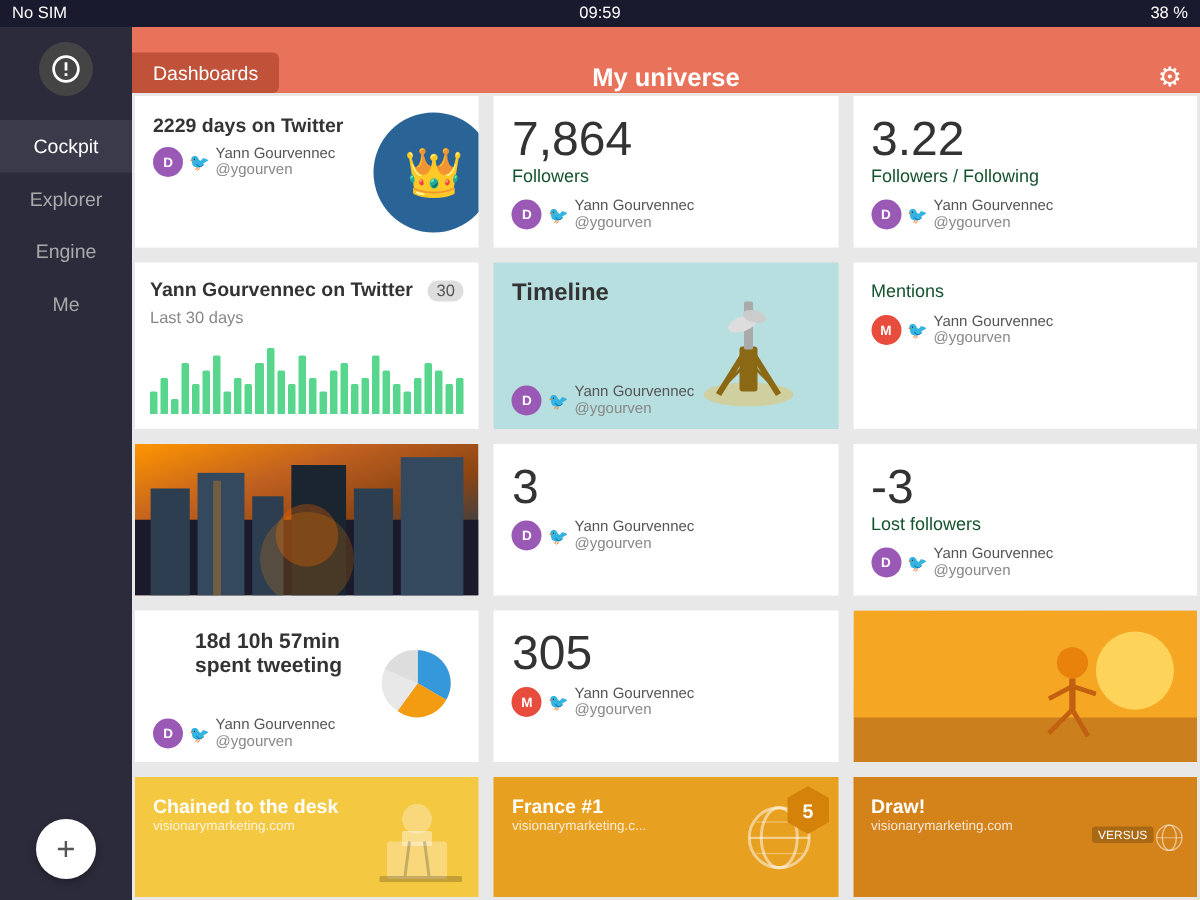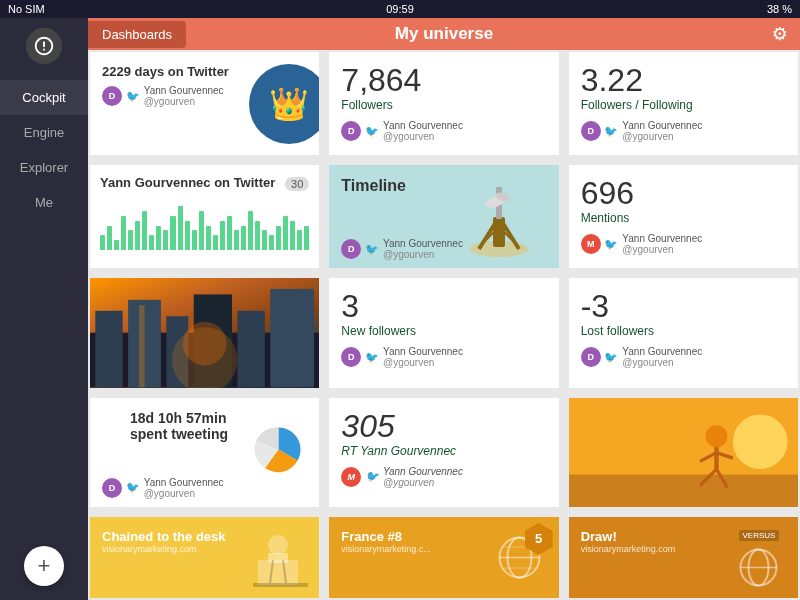--- a/index.html
+++ b/index.html
@@ -60,23 +60,23 @@
       color: #555;
       box-shadow: 0 2px 6px rgba(0,0,0,0.3);
     }
 
     
     .main-content { flex: 1; display: flex; flex-direction: column; }
 
     
     .header {
       background: #e8735a;
-      height: 32px;
+      height: 44px;
       display: flex;
-      align-items: center;
+      align-items: flex-end;
       justify-content: center;
       position: relative;
       flex-shrink: 0;
     }
     .header-title { color: #fff; font-size: 17px; font-weight: 600; }
     .header-dashboards {
       position: absolute;
       left: 0;
       background: #c0523a;
       color: #fff;
@@ -233,24 +233,24 @@
   <div class="sidebar">
     <div class="sidebar-logo">
       <svg viewBox="0 0 24 24" fill="white">
         <path d="M12 2C6.48 2 2 6.48 2 12s4.48 10 10 10 10-4.48 10-10S17.52 2 12 2zm0 18c-4.41 0-8-3.59-8-8s3.59-8 8-8 8 3.59 8 8-3.59 8-8 8zm-1-13h2v6h-2zm0 8h2v2h-2z"></path>
       </svg>
     </div>
     <div class="sidebar-item active">
       <span>Cockpit</span>
     </div>
     <div class="sidebar-item">
+      <span>Explorer</span>
+    </div>
+    <div class="sidebar-item">
       <span>Engine</span>
-    </div>
-    <div class="sidebar-item">
-      <span>Explorer</span>
     </div>
     <div class="sidebar-item">
       <span>Me</span>
     </div>
     <div class="sidebar-fab">
       <span>+</span>
     </div>
   </div>
 
   <div class="main-content">
@@ -304,20 +304,21 @@
             <div class="user-handle">@ygourven</div>
           </div>
         </div>
       </div>
 
       <div class="chart-wrapper" style="position: relative;">
         <div class="chart-label-row">
           <span class="card-title">Yann Gourvennec on Twitter</span>
           <span class="chart-count-badge">30</span>
         </div>
+        <div class="card-subtitle">Last 30 days</div>
         <div class="mini-chart" id="mini-chart-bars" style="position: relative;">
         <div class="bar" style="height: 15px;"></div>
             <div class="bar" style="height: 24px;"></div>
             <div class="bar" style="height: 10px;"></div>
             <div class="bar" style="height: 34px;"></div>
             <div class="bar" style="height: 20px;"></div>
             <div class="bar" style="height: 29px;"></div>
             <div class="bar" style="height: 39px;"></div>
             <div class="bar" style="height: 15px;"></div>
             <div class="bar" style="height: 24px;"></div>
@@ -370,21 +371,20 @@
           <div class="avatar-circle avatar-d">D</div>
           <span class="twitter-icon">🐦</span>
           <div>
             <div class="user-name">Yann Gourvennec</div>
             <div class="user-handle">@ygourven</div>
           </div>
         </div>
       </div>
 
       <div class="card card-mentions" style="grid-column:3; grid-row:2;">
-        <div class="card-big-number">696</div>
         <div class="card-label">Mentions</div>
         <div class="user-row">
           <div class="avatar-circle avatar-m">M</div>
           <span class="twitter-icon">🐦</span>
           <div>
             <div class="user-name">Yann Gourvennec</div>
             <div class="user-handle">@ygourven</div>
           </div>
         </div>
       </div>
@@ -402,21 +402,20 @@
             <rect x="170" y="10" width="40" height="90" fill="#34495e"></rect>
             <rect x="50" y="25" width="5" height="75" fill="#ff8c00" opacity="0.3"></rect>
             <circle cx="110" cy="60" r="20" fill="#ff6600" opacity="0.3"></circle>
             <circle cx="110" cy="75" r="30" fill="#ff8c00" opacity="0.2"></circle>
           </svg>
         </div>
       </div>
 
       <div class="card" style="grid-column:2; grid-row:3;">
         <div class="card-big-number">3</div>
-        <div class="card-label">New followers</div>
         <div class="user-row">
           <div class="avatar-circle avatar-d">D</div>
           <span class="twitter-icon">🐦</span>
           <div>
             <div class="user-name">Yann Gourvennec</div>
             <div class="user-handle">@ygourven</div>
           </div>
         </div>
       </div>
 
@@ -447,23 +446,22 @@
         <div class="user-row" style="position:absolute; bottom:8px; left:12px;">
           <div class="avatar-circle avatar-d">D</div>
           <span class="twitter-icon">🐦</span>
           <div>
             <div class="user-name">Yann Gourvennec</div>
             <div class="user-handle">@ygourven</div>
           </div>
         </div>
       </div>
 
-      <div class="card" style="grid-column:2; grid-row:4;font-style:italic;">
+      <div class="card" style="grid-column:2; grid-row:4;">
         <div class="card-big-number">305</div>
-        <div class="card-label">RT Yann Gourvennec</div>
         <div class="user-row">
           <div class="avatar-circle avatar-m">M</div>
           <span class="twitter-icon">🐦</span>
           <div>
             <div class="user-name">Yann Gourvennec</div>
             <div class="user-handle">@ygourven</div>
           </div>
         </div>
       </div>
 
@@ -496,42 +494,42 @@
             <rect x="20" y="28" width="20" height="10" fill="rgba(255,255,255,0.4)" rx="1"></rect>
             <circle cx="30" cy="20" r="10" fill="rgba(255,255,255,0.3)"></circle>
             <rect x="5" y="58" width="55" height="4" fill="rgba(0,0,0,0.2)" rx="1"></rect>
             <line x1="25" y1="35" x2="22" y2="58" stroke="rgba(0,0,0,0.2)" stroke-width="2"></line>
             <line x1="35" y1="35" x2="38" y2="58" stroke="rgba(0,0,0,0.2)" stroke-width="2"></line>
           </svg>
         </div>
       </div>
 
       <div class="card" style="grid-column:2; grid-row:5; background:#e8a020; position:relative; overflow:hidden; min-height:80px;">
-        <div class="card-bottom-title">France #8</div>
+        <div class="card-bottom-title">France #1</div>
         <div class="card-bottom-url">visionarymarketing.c...</div>
 
         <div style="position:absolute; right:4px; top:4px; bottom:4px; width:70px; display:flex; align-items:center; justify-content:center;">
           <svg width="55" height="55" viewBox="0 0 55 55">
             <circle cx="27.5" cy="27.5" r="20" fill="none" stroke="rgba(255,255,255,0.5)" stroke-width="2"></circle>
             <ellipse cx="27.5" cy="27.5" rx="12" ry="20" fill="none" stroke="rgba(255,255,255,0.5)" stroke-width="2"></ellipse>
             <line x1="7.5" y1="27.5" x2="47.5" y2="27.5" stroke="rgba(255,255,255,0.5)" stroke-width="1.5"></line>
             <line x1="12" y1="17" x2="43" y2="17" stroke="rgba(255,255,255,0.3)" stroke-width="1"></line>
             <line x1="12" y1="38" x2="43" y2="38" stroke="rgba(255,255,255,0.3)" stroke-width="1"></line>
           </svg>
         </div>
 
         <div style="position:absolute; right:6px; top:6px; width:28px; height:32px; clip-path: polygon(50% 0%, 100% 25%, 100% 75%, 50% 100%, 0% 75%, 0% 25%); background:#d4820a; display:flex; align-items:center; justify-content:center; color:#fff; font-size:13px; font-weight:bold;">
           <span>5</span>
         </div>
       </div>
 
       <div class="card" style="grid-column:3; grid-row:5; background:#d4821a; position:relative; overflow:hidden; min-height:80px;">
         <div class="card-bottom-title">Draw!</div>
         <div class="card-bottom-url">visionarymarketing.com</div>
-        <div style="position:absolute; right:4px; top:4px; bottom:4px; width:70px; display:flex; align-items:center; justify-content:flex-end; flex-direction:column; padding:4px;">
+        <div style="position:absolute; right:4px; top:4px; bottom:4px; width:70px; display:flex; align-items:center; justify-content:flex-end; flex-direction:row; padding:4px;">
           <div style="background:rgba(0,0,0,0.2); color:#fff; font-size:8px; padding:1px 4px; border-radius:2px; margin-bottom:4px;">VERSUS</div>
           <svg width="45" height="45" viewBox="0 0 45 45">
             <circle cx="22.5" cy="22.5" r="18" fill="none" stroke="rgba(255,255,255,0.5)" stroke-width="2"></circle>
             <ellipse cx="22.5" cy="22.5" rx="10" ry="18" fill="none" stroke="rgba(255,255,255,0.5)" stroke-width="2"></ellipse>
             <line x1="4.5" y1="22.5" x2="40.5" y2="22.5" stroke="rgba(255,255,255,0.5)" stroke-width="1.5"></line>
           </svg>
         </div>
       </div>
 
     </div>

